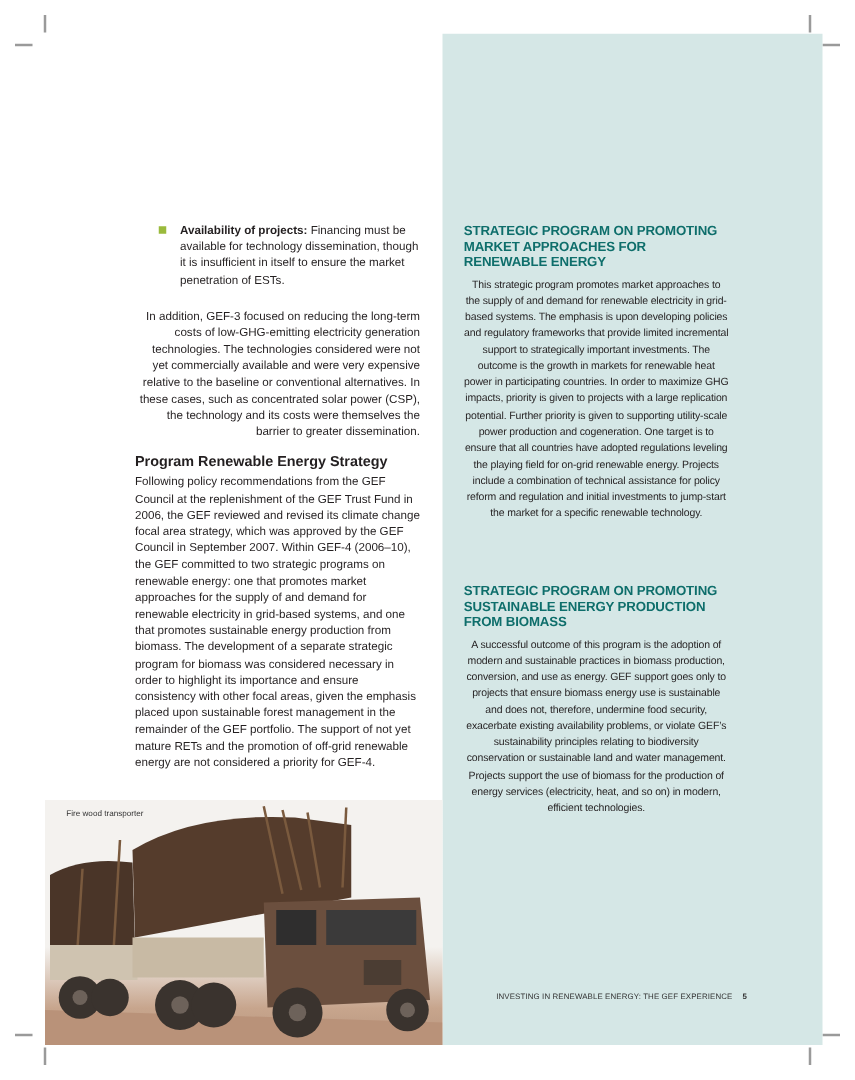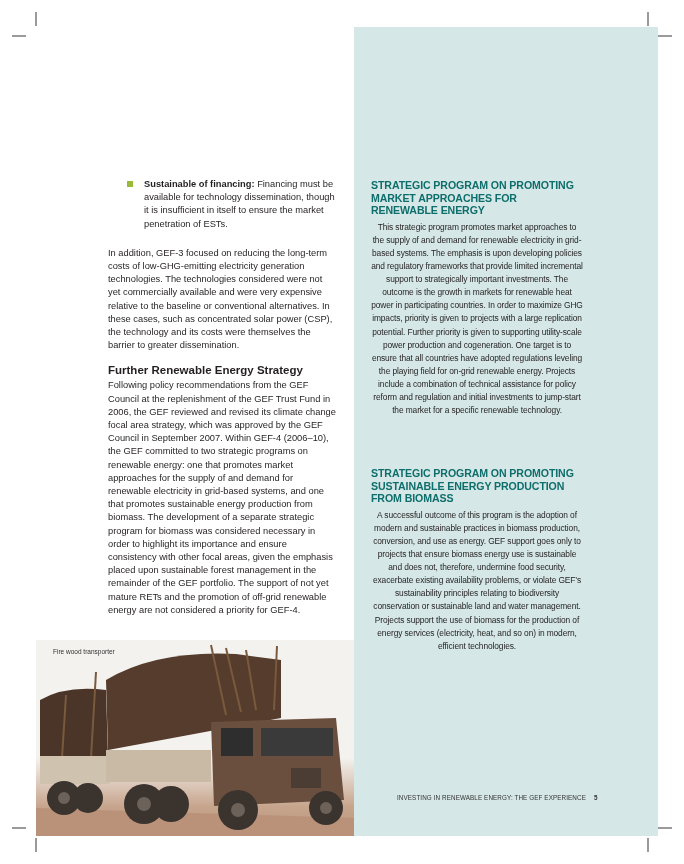--- a/index.html
+++ b/index.html
@@ -5,21 +5,21 @@
   html, body { margin:0; padding:0; }
   body { width:684px; height:864px; position:relative; background:#ffffff; overflow:hidden;
          font-family:"Liberation Sans", sans-serif; color:#231f20; }
   .crop { position:absolute; background:#9a9a9a; }
   .panel { position:absolute; left:354px; top:27px; width:304px; height:809px; background:#d5e7e6; }
   .left-col { position:absolute; left:108px; top:178px; width:228px; }
   .bullet { position:relative; padding-left:36px; font-size:9.3px; line-height:13.2px; margin-left:0; }
   .bullet .sq { position:absolute; left:19px; top:3px; width:6px; height:6px; background:#9aba3c; }
   .bullet b { font-weight:bold; }
   .para { font-size:9.3px; line-height:13.2px; margin:0; }
-  .p1 { margin-top:16px; }
+  .p1 { margin-top:16px;text-align:right; }
   .h2 { font-weight:bold; font-size:11.5px; margin-top:12px; margin-bottom:3px; color:#231f20; }
   .right-col { position:absolute; left:371px; width:212px; font-family:"Liberation Sans", sans-serif; }
   .rh { color:#0e6e6b; font-weight:bold; font-size:10.6px; line-height:12.6px; text-transform:uppercase; letter-spacing:-0.1px; margin:0 0 4px 0; }
   .rp { font-size:8.4px; line-height:13.1px; margin:0; color:#231f20; letter-spacing:-0.1px;text-align:center; }
   .sec1 { top:179px; }
   .sec2 { top:467px; }
   .photo { position:absolute; left:36px; top:640px; width:318px; height:196px; overflow:hidden;
            background:linear-gradient(#f4f2ef 0%, #f4f2ef 60%, #c7a58d 85%, #b8957c 100%); }
   .caption { position:absolute; left:17px; top:8px; font-size:6.5px; color:#333; }
   .footer { position:absolute; left:397px; top:794px; font-size:6.3px; color:#333; letter-spacing:0.1px; }
@@ -35,24 +35,24 @@
 <div class="crop" style="left:12px;top:827px;width:14px;height:2px;"></div>
 <div class="crop" style="left:35px;top:838px;width:2px;height:14px;"></div>
 <div class="crop" style="left:658px;top:827px;width:14px;height:2px;"></div>
 <div class="crop" style="left:647px;top:838px;width:2px;height:14px;"></div>
 
 <div class="panel"></div>
 
 <div class="left-col">
   <div class="bullet">
     <span class="sq"></span>
-    <b>Sustainable of financing:</b><span> Financing must be available for technology dissemination, though it is insufficient in itself to ensure the market penetration of ESTs.</span>
+    <b>Availability of projects:</b><span> Financing must be available for technology dissemination, though it is insufficient in itself to ensure the market penetration of ESTs.</span>
   </div>
   <p class="para p1">In addition, GEF-3 focused on reducing the long-term costs of low-GHG-emitting electricity generation technologies. The technologies considered were not yet commercially available and were very expensive relative to the baseline or conventional alternatives. In these cases, such as concentrated solar power (CSP), the technology and its costs were themselves the barrier to greater dissemination.</p>
-  <div class="h2">Further Renewable Energy Strategy</div>
+  <div class="h2">Program Renewable Energy Strategy</div>
   <p class="para">Following policy recommendations from the GEF Council at the replenishment of the GEF Trust Fund in 2006, the GEF reviewed and revised its climate change focal area strategy, which was approved by the GEF Council in September 2007. Within GEF-4 (2006–10), the GEF committed to two strategic programs on renewable energy: one that promotes market approaches for the supply of and demand for renewable electricity in grid-based systems, and one that promotes sustainable energy production from biomass. The development of a separate strategic program for biomass was considered necessary in order to highlight its importance and ensure consistency with other focal areas, given the emphasis placed upon sustainable forest management in the remainder of the GEF portfolio. The support of not yet mature RETs and the promotion of off-grid renewable energy are not considered a priority for GEF-4.</p>
 </div>
 
 <div class="right-col sec1">
   <h3 class="rh">Strategic Program on Promoting Market Approaches for Renewable Energy</h3>
   <p class="rp">This strategic program promotes market approaches to the supply of and demand for renewable electricity in grid-based systems. The emphasis is upon developing policies and regulatory frameworks that provide limited incremental support to strategically important investments. The outcome is the growth in markets for renewable heat power in participating countries. In order to maximize GHG impacts, priority is given to projects with a large replication potential. Further priority is given to supporting utility-scale power production and cogeneration. One target is to ensure that all countries have adopted regulations leveling the playing field for on-grid renewable energy. Projects include a combination of technical assistance for policy reform and regulation and initial investments to jump-start the market for a specific renewable technology.</p>
 </div>
 <div class="right-col sec2">
   <h3 class="rh">Strategic Program on Promoting Sustainable Energy Production from Biomass</h3>
   <p class="rp">A successful outcome of this program is the adoption of modern and sustainable practices in biomass production, conversion, and use as energy. GEF support goes only to projects that ensure biomass energy use is sustainable and does not, therefore, undermine food security, exacerbate existing availability problems, or violate GEF’s sustainability principles relating to biodiversity conservation or sustainable land and water management. Projects support the use of biomass for the production of energy services (electricity, heat, and so on) in modern, efficient technologies.</p>

